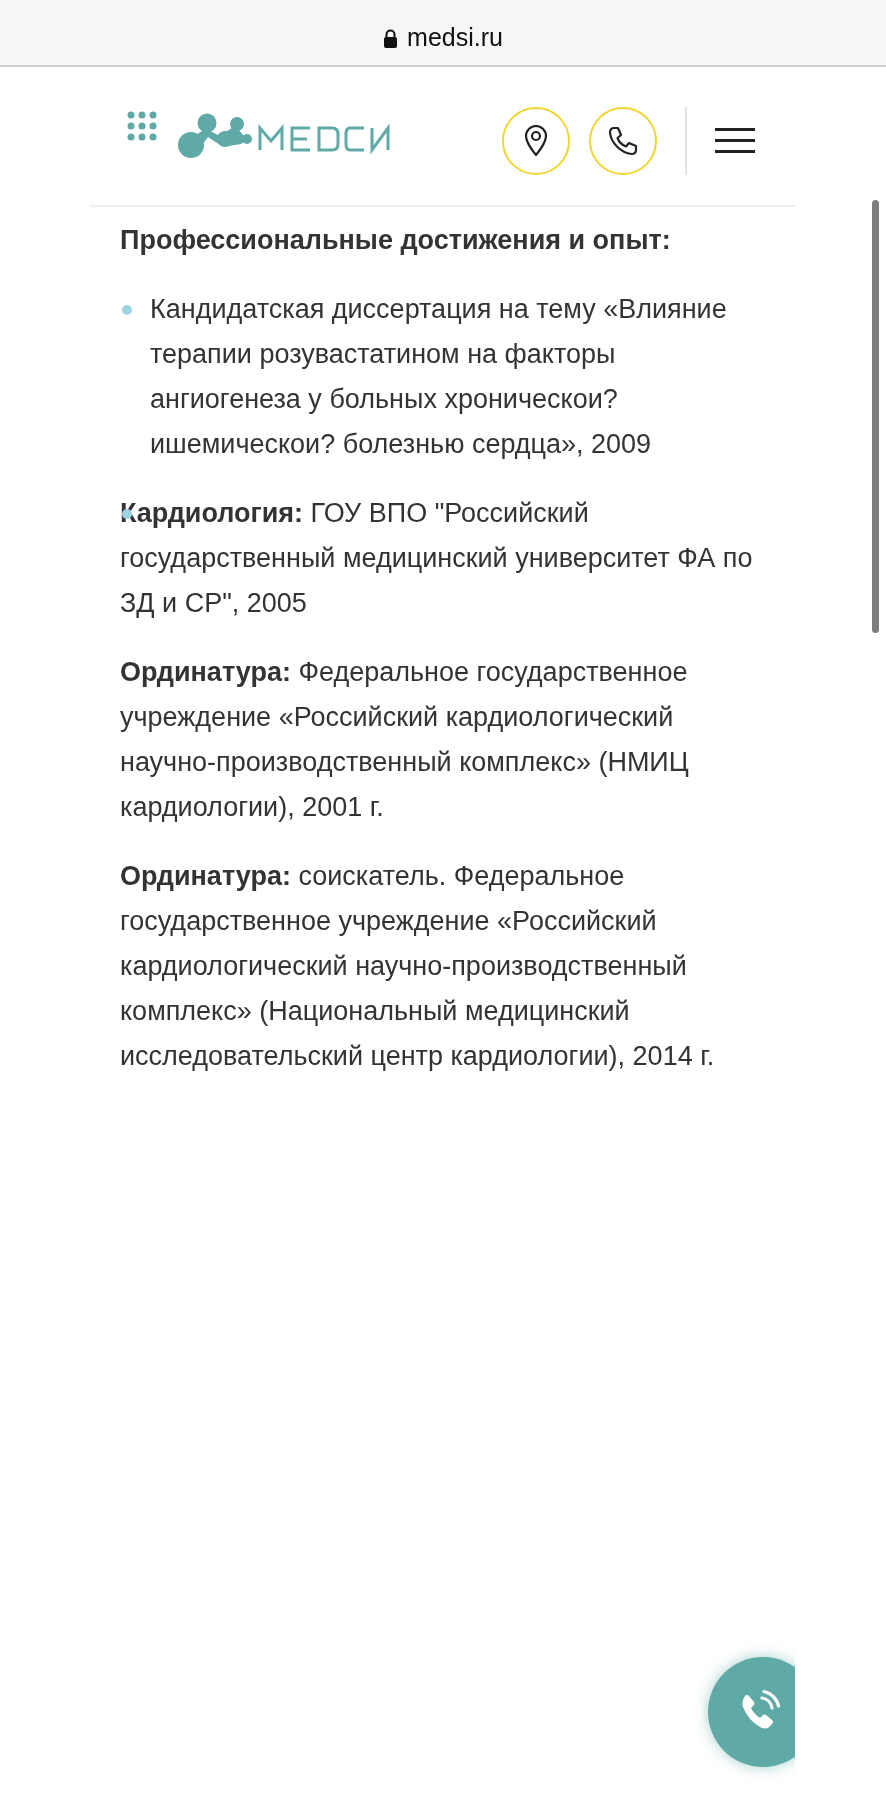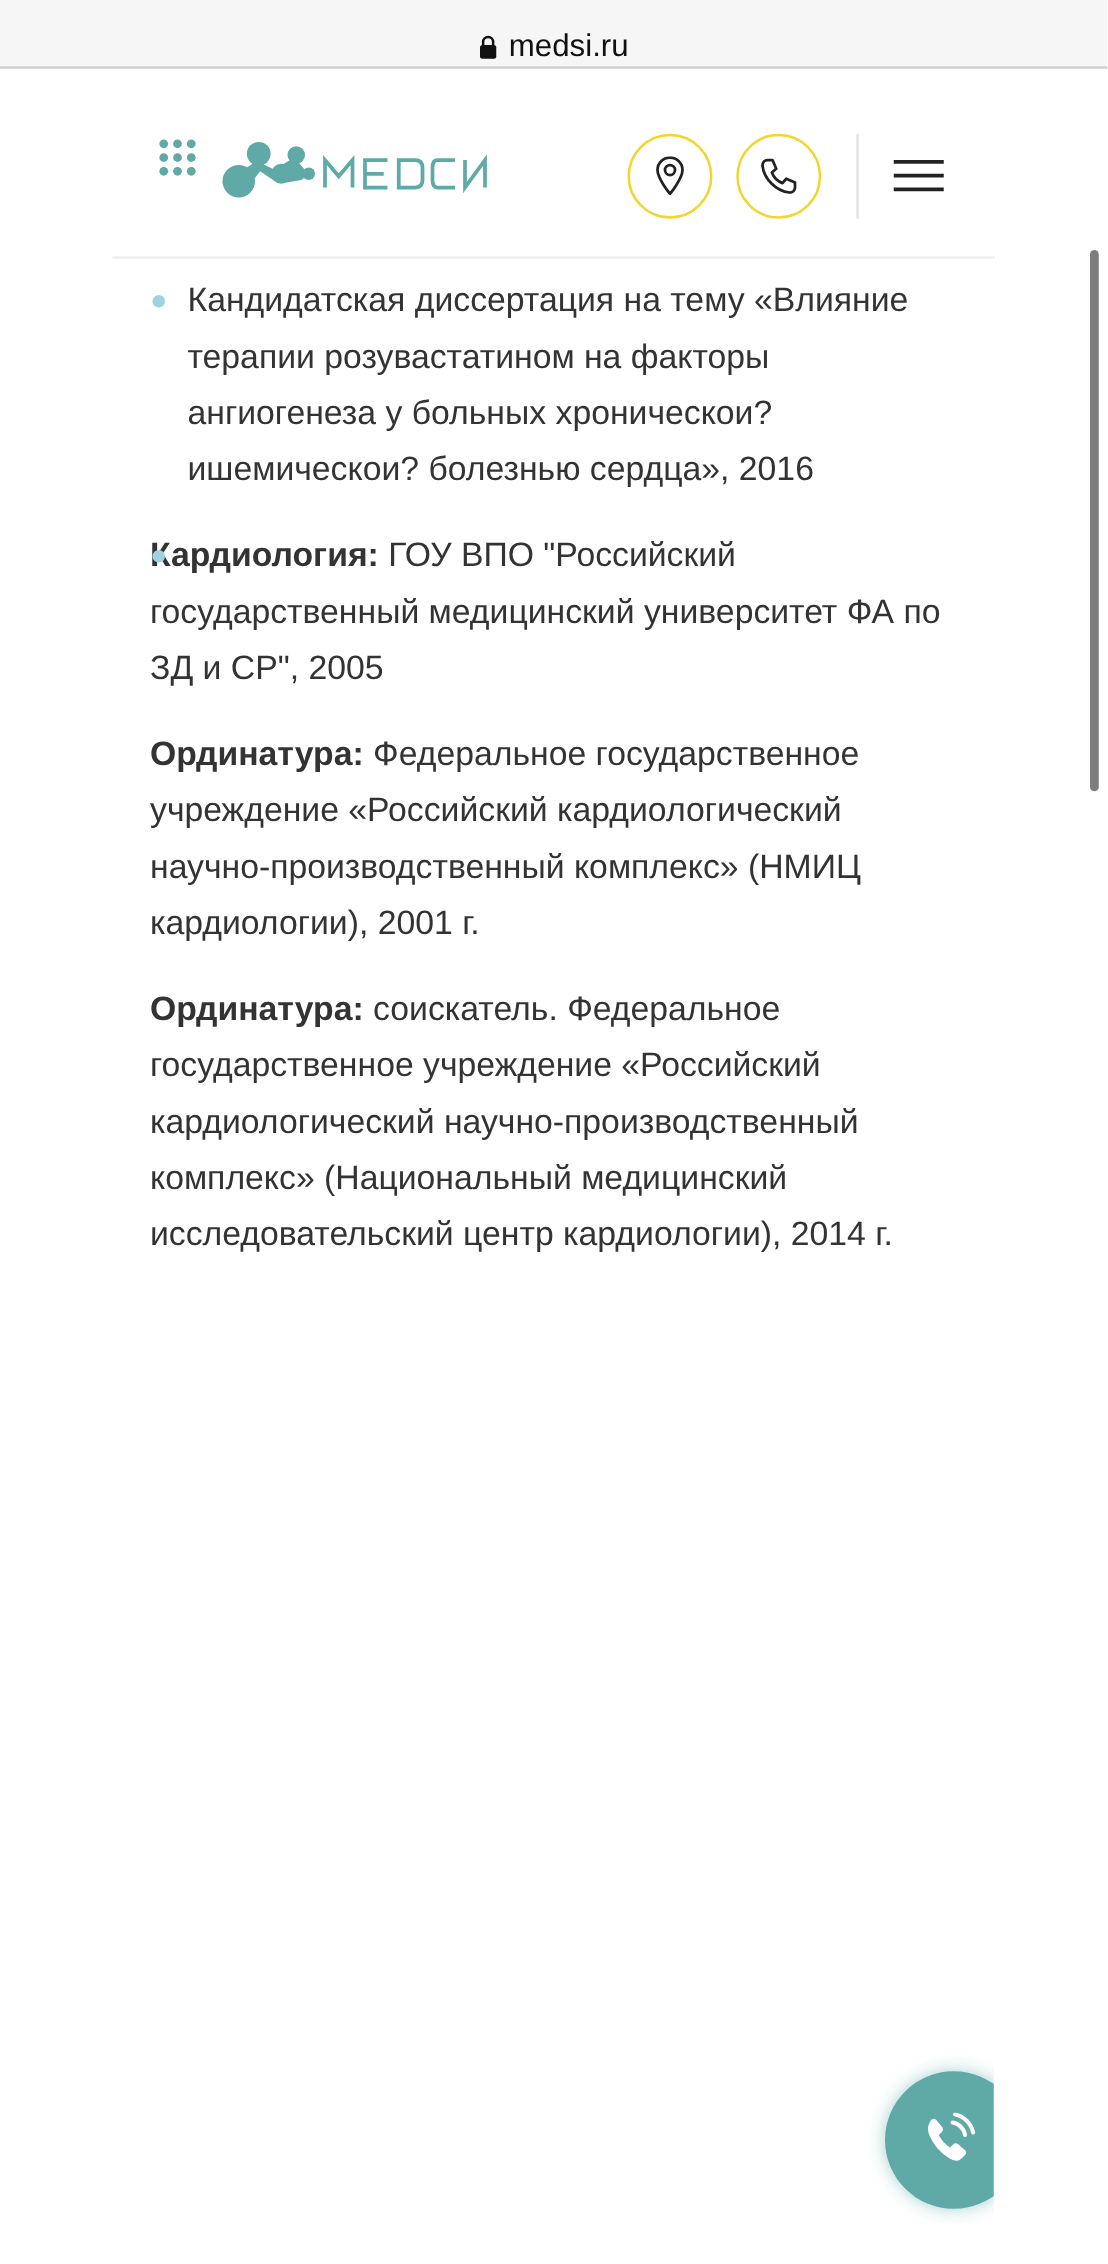--- a/index.html
+++ b/index.html
@@ -1,21 +1,21 @@
 <!DOCTYPE html>
 <html><head>
 <meta charset="utf-8">
 <style>
   * { box-sizing: border-box; margin: 0; padding: 0; }
   html, body { width: 886px; height: 1811px; overflow: hidden; background: #ffffff; }
   body { position: relative; font-family: "Liberation Sans", sans-serif; color: #333333; }
 
   
   .urlbar {
-    position: absolute; left: 0; top: 0; width: 886px; height: 55px;
+    position: absolute; left: 0; top: 0; width: 886px; height: 67px;
     background: #f6f6f6; border-bottom: 2px solid #cfcfcf;
   }
   .url {
     position: absolute; left: 0; right: 0; top: 22px; text-align: center;
     font-size: 25px; color: #111; line-height: 30px;
   }
   .url .lock { display: inline-block; vertical-align: -3px; margin-right: 9px; }
 
   
   .site-header { position: absolute; left: 0; top: 79px; width: 886px; height: 128px; }
@@ -115,24 +115,25 @@
   <div class="hdr-divider"></div>
   <div class="burger">
     <span></span>
       <span></span>
       <span></span>
   </div>
 </div>
 <div class="content-divider"></div>
 
 <div class="content">
+  <div class="section-title">Профессиональные достижения и опыт:</div>
   <ul class="ach-list">
     <li>
       <span class="bullet"></span>
-      <span>Кандидатская диссертация на тему «Влияние терапии розувастатином на факторы ангиогенеза у больных хроническои? ишемическои? болезнью сердца», 2016</span>
+      <span>Кандидатская диссертация на тему «Влияние терапии розувастатином на факторы ангиогенеза у больных хроническои? ишемическои? болезнью сердца», 2009</span>
     </li>
     <li>
       <span class="bullet"></span>
     </li>
   </ul>
 
   <p class="para">
     <b>Кардиология:</b>
     <span>ГОУ ВПО "Российский государственный медицинский университет ФА по ЗД и СР", 2005</span>
   </p>

